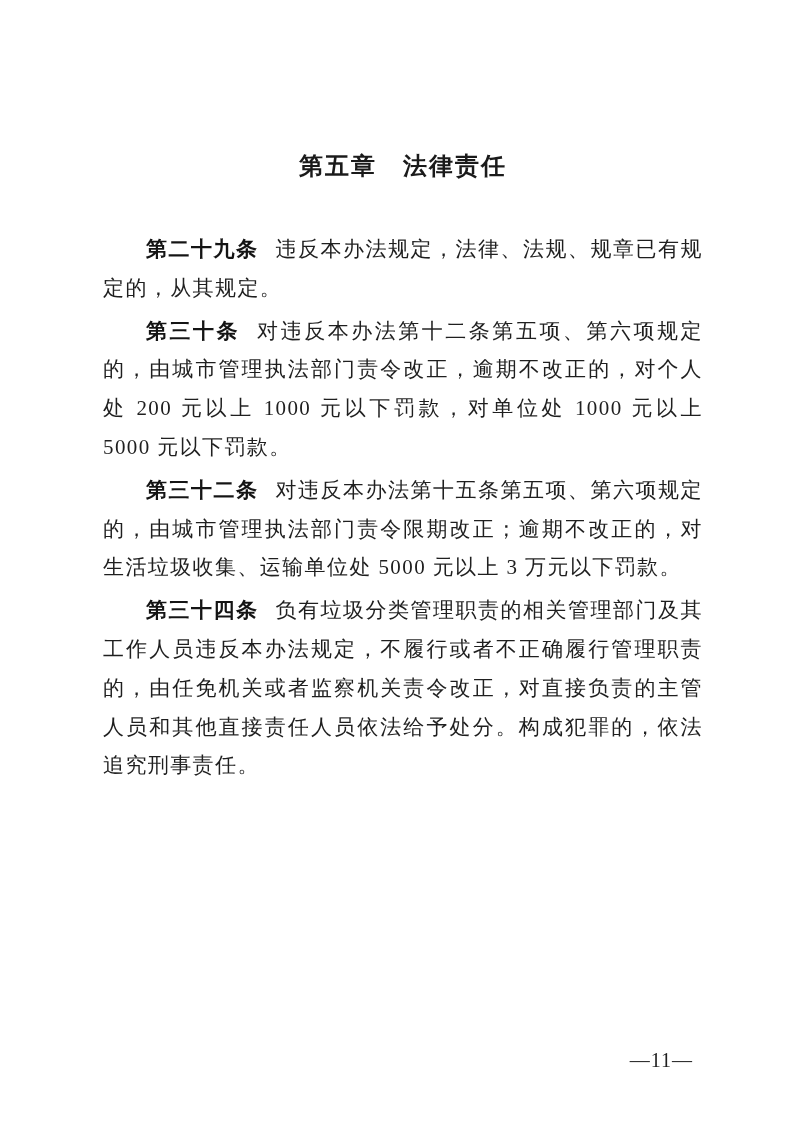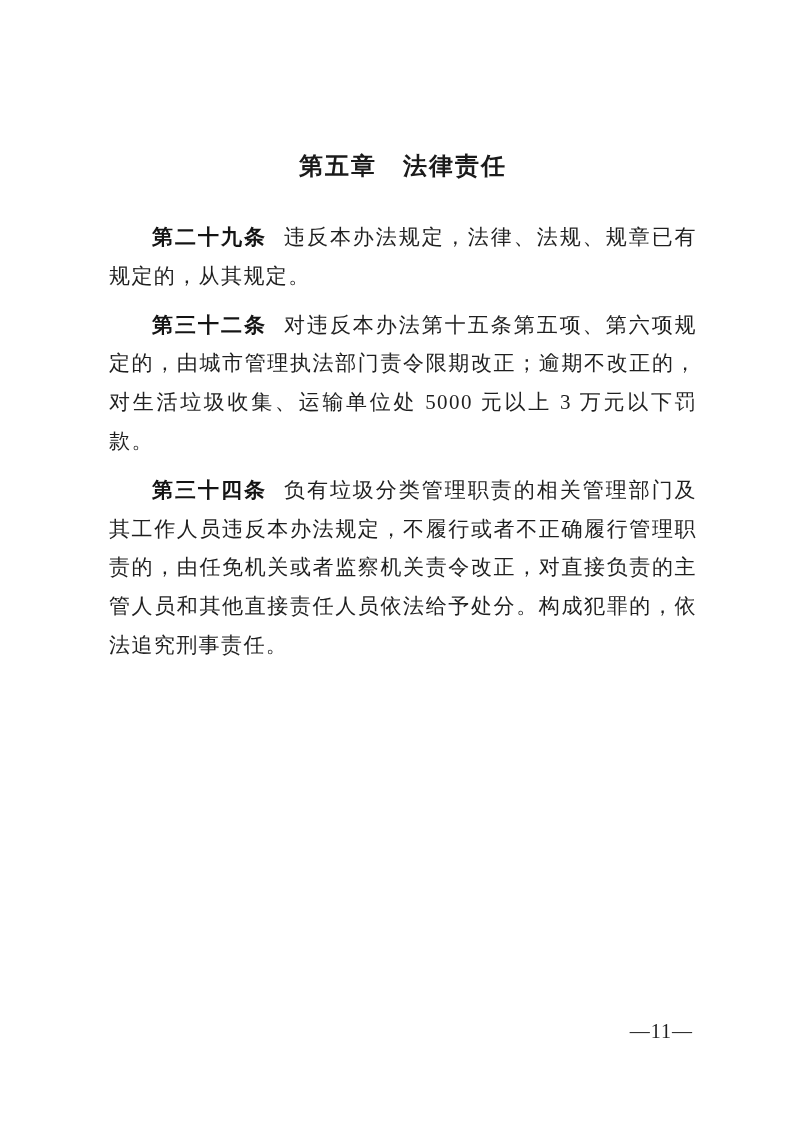--- a/index.html
+++ b/index.html
@@ -22,60 +22,63 @@
     top: 150px;
   }
   .chapter-title {
     text-align: center;
     font-family: "Liberation Sans", sans-serif;
     font-weight: bold;
     font-size: 24px;
     line-height: 32px;
     letter-spacing: 2px;
     color: #1a1a1a;
-    margin: 0 0 36px 0;
+    margin: 0 0 48px 0;
   }
   .article {
     font-family: "Liberation Serif", serif;
     font-size: 21px;
     line-height: 38.8px;
     letter-spacing: 1.4px;
     text-align: justify;
     text-justify: inter-ideograph;
     text-indent: 43px;
-    margin: 10px;
+    margin: 4px;
     color: #1f1f1f;
   }
   .article-num {
     font-family: "Liberation Sans", sans-serif;
     font-weight: bold;
     margin-right: 17px;
     color: #141414;
   }
   .page-number {
     position: absolute;
-    top: 1020px;
+    top: 1049px;
     right: 107px;
     font-family: "Liberation Serif", serif;
     font-size: 20px;
     letter-spacing: 1px;
     color: #1f1f1f;
   }
 </style>
 </head>
 <body>
 
 <div class="page">
   <div class="content">
     <h1 class="chapter-title">第五章　法律责任</h1>
 
     <p class="article">
       <span class="article-num">第二十九条</span><span>违反本办法规定，法律、法规、规章已有规定的，从其规定。</span>
     </p>
 
+    <p class="article">
+      <span class="article-num">第三十条</span><span>对违反本办法第十二条第五项、第六项规定的，由城市管理执法部门责令改正，逾期不改正的，对个人处 200 元以上 1000 元以下罚款，对单位处 1000 元以上 5000 元以下罚款。</span>
+    </p>
 
 
     <p class="article">
       <span class="article-num">第三十二条</span><span>对违反本办法第十五条第五项、第六项规定的，由城市管理执法部门责令限期改正；逾期不改正的，对生活垃圾收集、运输单位处 5000 元以上 3 万元以下罚款。</span>
     </p>
 
 
     <p class="article">
       <span class="article-num">第三十四条</span><span>负有垃圾分类管理职责的相关管理部门及其工作人员违反本办法规定，不履行或者不正确履行管理职责的，由任免机关或者监察机关责令改正，对直接负责的主管人员和其他直接责任人员依法给予处分。构成犯罪的，依法追究刑事责任。</span>
     </p>

